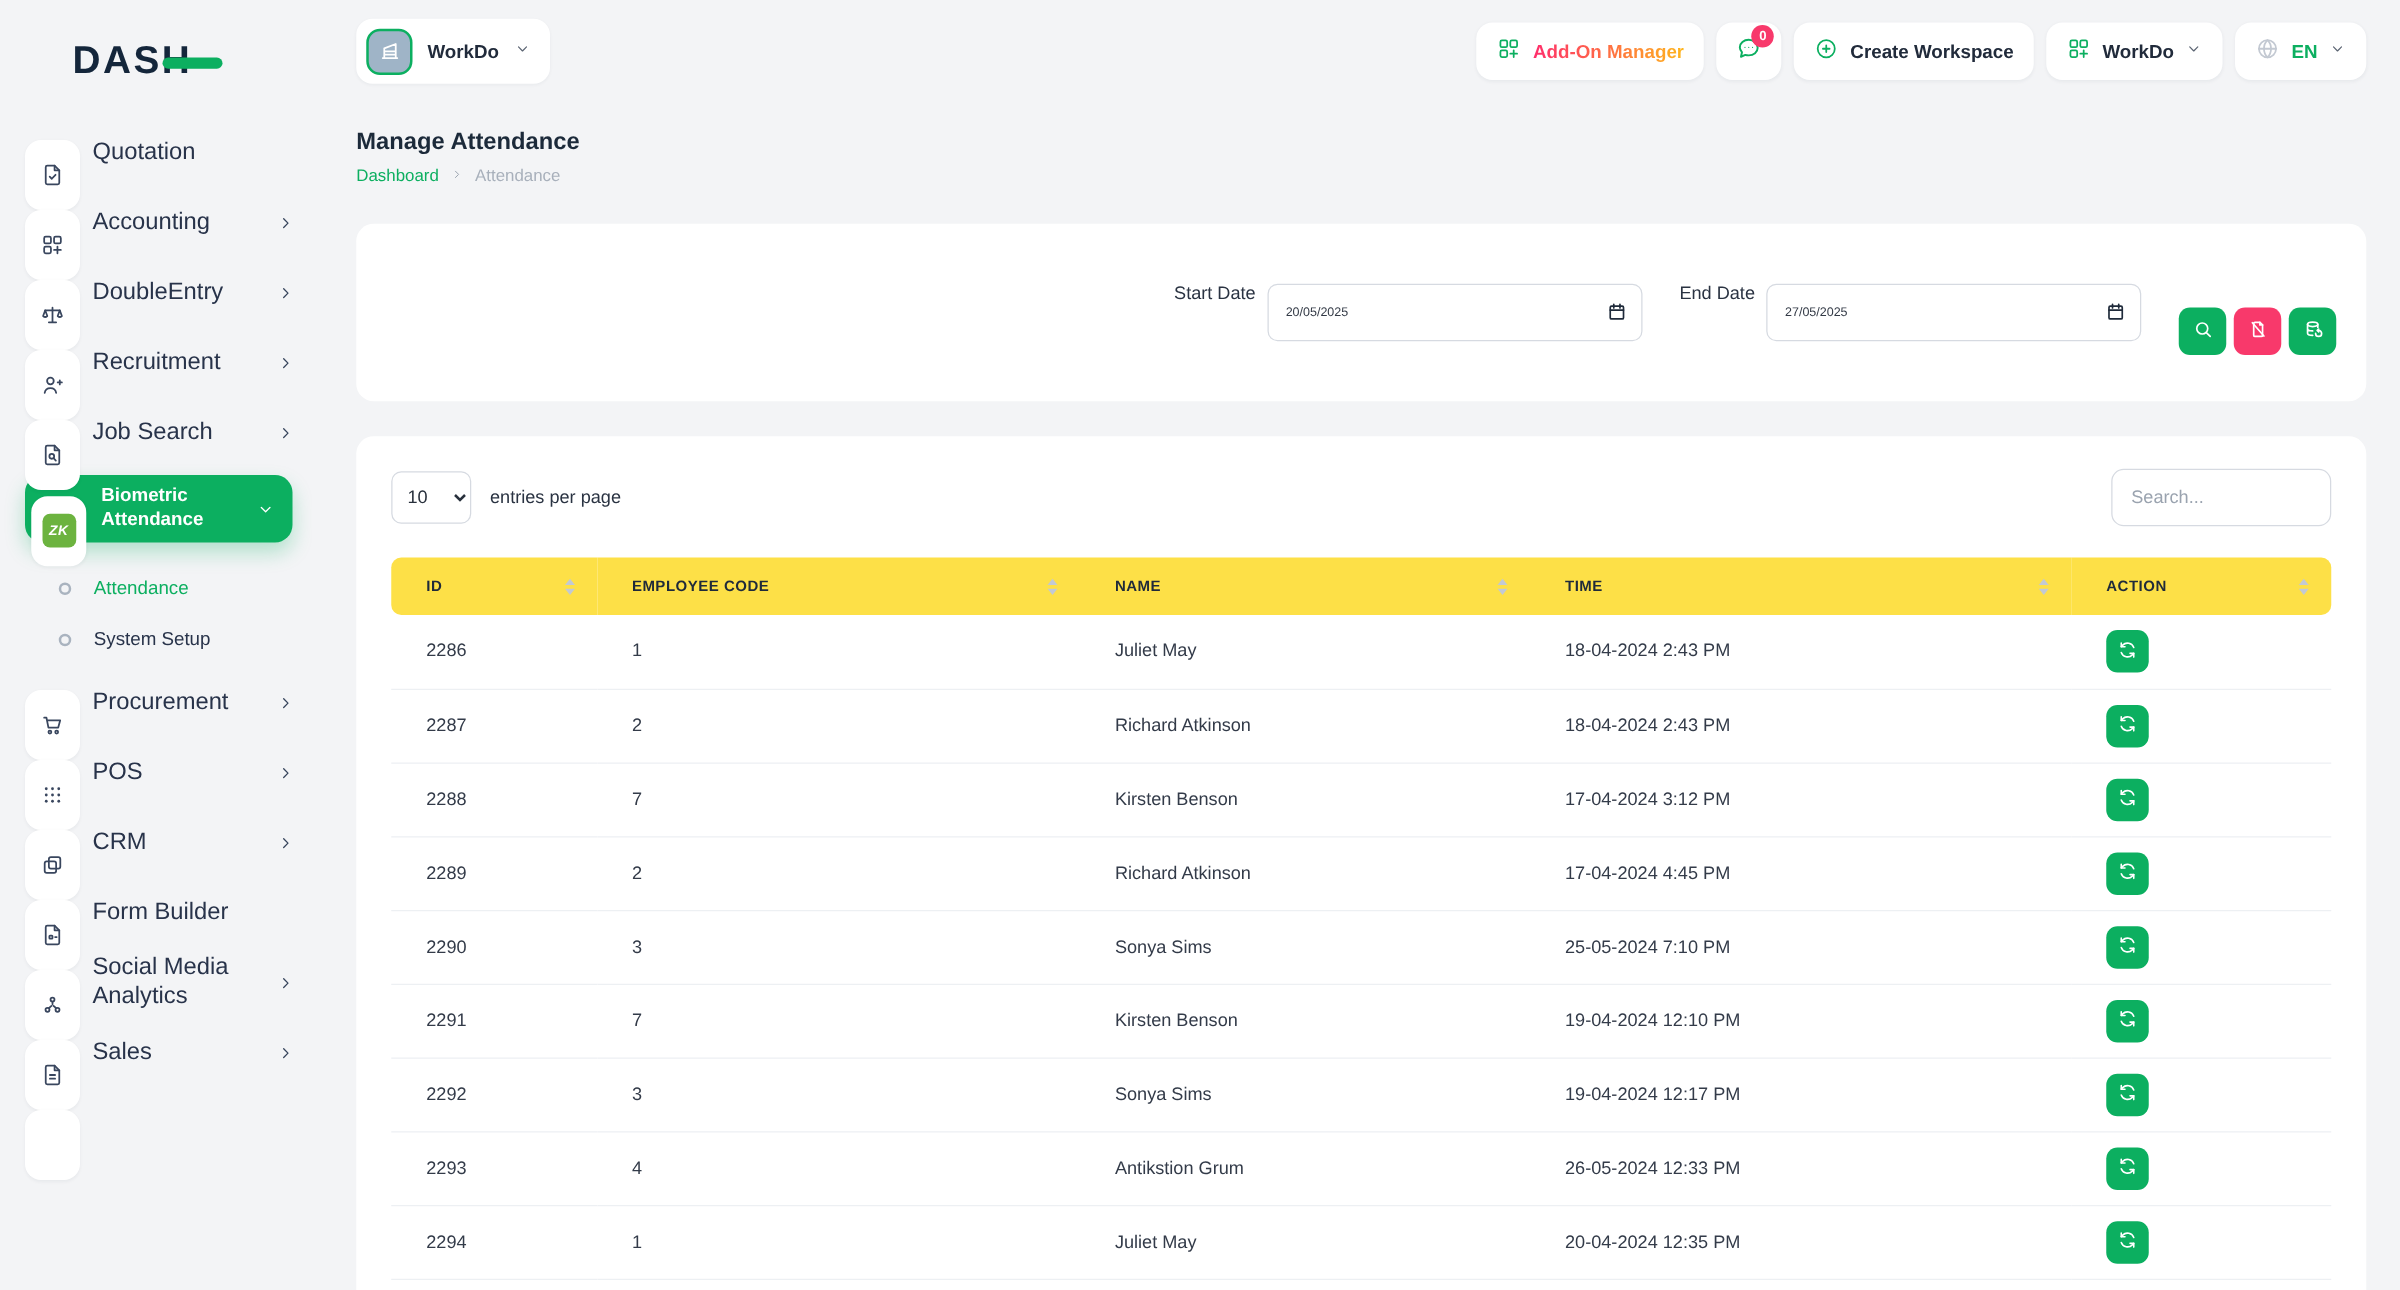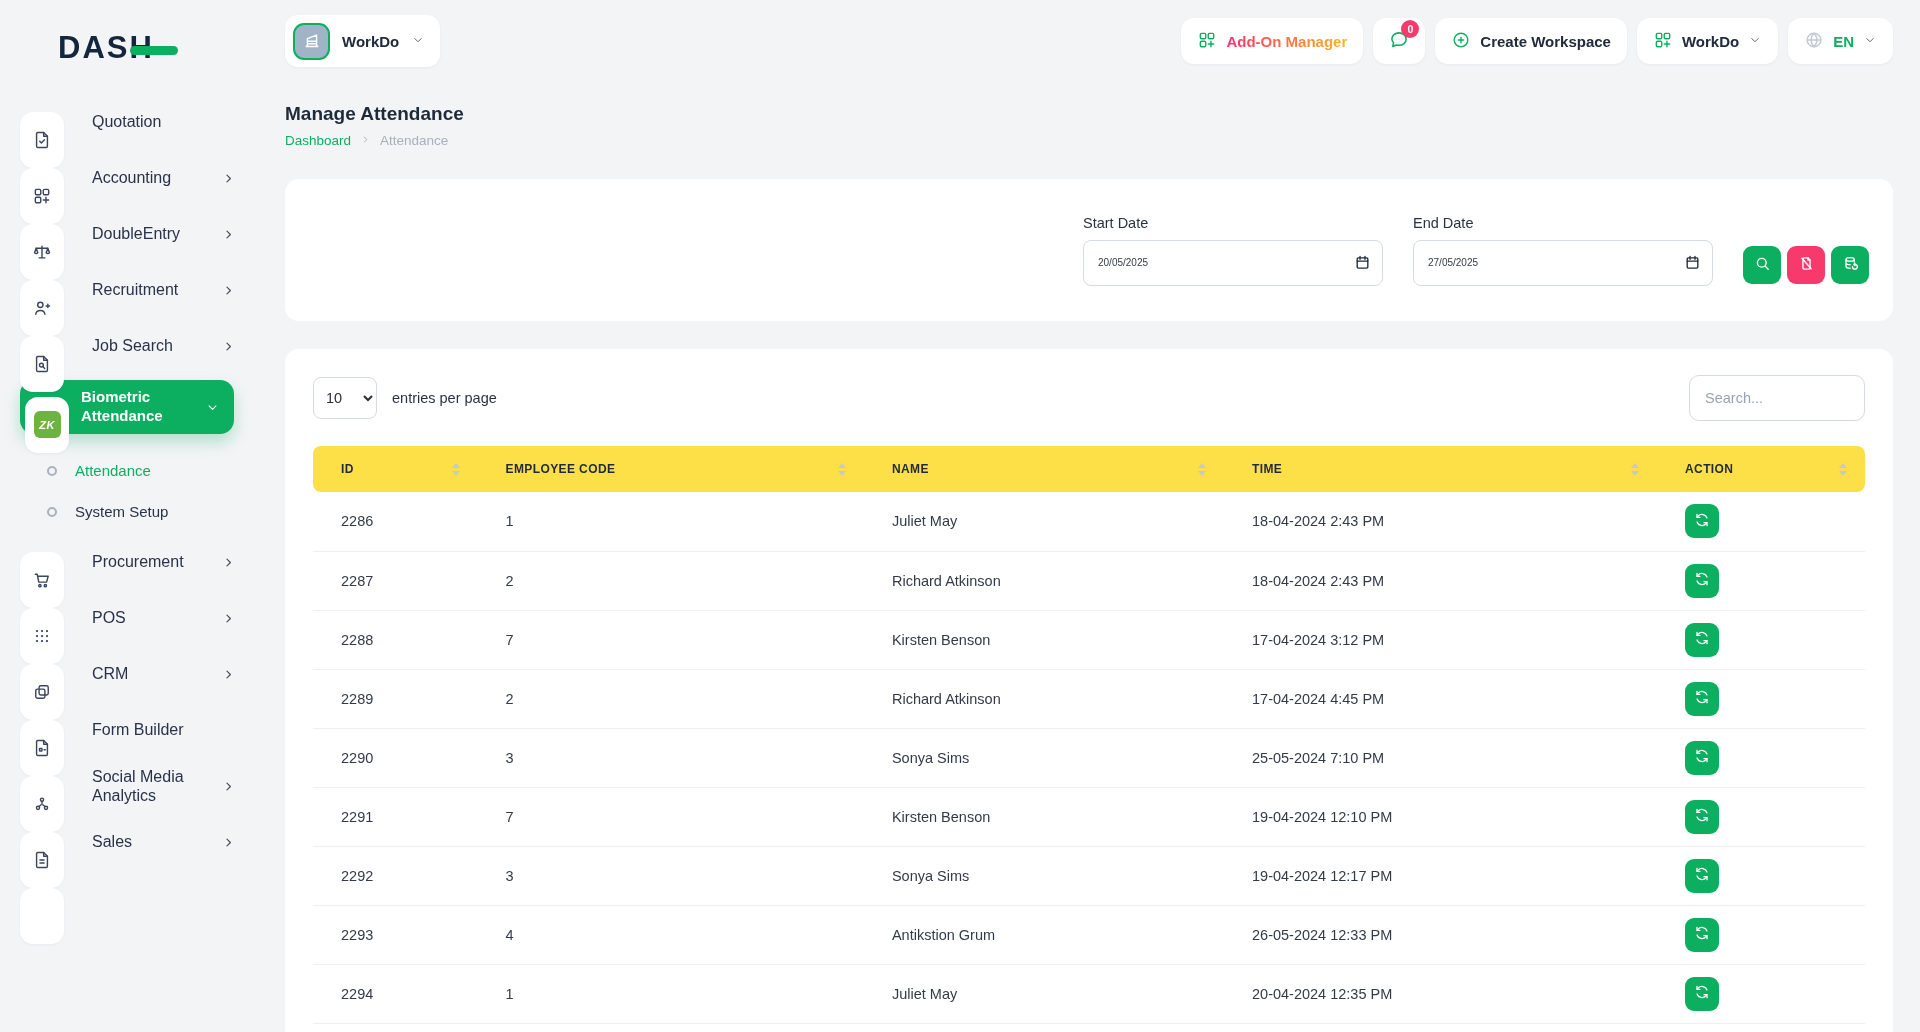--- a/index.html
+++ b/index.html
@@ -16,21 +16,21 @@
 
   
   .sidebar{position:fixed;left:0;top:0;width:250px;height:100%;padding-left:20px;overflow:hidden;}
   .logo{height:96px;display:flex;align-items:center;padding-left:38px;position:relative;cursor:pointer;}
   .logo-text{font-size:31px;font-weight:800;color:#14263B;letter-spacing:2px;}
   .logo-dash{position:absolute;left:110px;top:46px;width:48px;height:9px;border-radius:5px;background:var(--green);}
   .menu{list-style:none;margin:0;padding:4px 10px 0 0;}
   .menu li.item{display:flex;align-items:center;height:44px;margin-bottom:12px;cursor:pointer;}
   .icon-box{flex:0 0 44px;width:44px;height:56px;background:#fff;border-radius:13px;display:flex;align-items:center;justify-content:center;box-shadow:0 1px 3px rgba(20,30,50,.05);margin-top:35px;}
   .icon-box svg{width:20px;height:20px;}
-  .menu .label{margin-left:28px;font-size:16px;font-weight:500;color:#28334A;flex:1;line-height:1.2;}
+  .menu .label{margin-left:10px;font-size:19px;font-weight:500;color:#28334A;flex:1;line-height:1.2;}
   .menu .chev{margin-right:4px;display:flex;}
   .menu .chev svg{width:15px;height:15px;}
   .active-pill{display:flex;align-items:center;background:var(--green);border-radius:14px;height:54px;padding:5px 10px 5px 5px;margin:2px 6px 14px 0;box-shadow:0 8px 16px rgba(12,175,96,.28);cursor:pointer;}
   .active-pill .label{color:#fff;font-weight:700;font-size:15px;margin-left:12px;flex:1;line-height:1.25;}
   .zk-badge{width:27px;height:27px;background:#6CB33F;border-radius:6px;color:#fff;font-weight:800;font-style:italic;font-size:11px;display:flex;align-items:center;justify-content:center;letter-spacing:.5px;}
   .sub{list-style:none;margin:0;padding:2px 0 8px 27px;}
   .sub li{display:flex;align-items:center;height:41px;cursor:pointer;}
   .bullet{width:10px;height:10px;border:2px solid #A9B3BF;border-radius:50%;margin-right:18px;}
   .sub .slabel{font-size:15px;font-weight:500;color:#28334A;}
   .sub li.on .slabel{color:var(--green);}
@@ -52,21 +52,21 @@
 
   .page-title{font-size:19px;font-weight:700;color:#1C2A3A;margin:36px 0 8px;}
   .breadcrumb{display:flex;align-items:center;gap:9px;font-size:13.5px;}
   .breadcrumb a{color:var(--green);text-decoration:none;cursor:pointer;}
   .breadcrumb .sep svg{width:11px;height:11px;stroke:#98A1AE;}
   .breadcrumb .current{color:#A8B0BB;}
 
   
   .card{background:#fff;border-radius:14px;}
   .filter-card{margin-top:31px;height:142px;display:flex;align-items:center;justify-content:flex-end;gap:30px;padding:0 24px;}
-  .fgroup{display:flex;flex-direction:column;gap:9px;}
+  .fgroup{display:flex;gap:9px;}
   .fgroup label{font-size:14.5px;color:#2A3342;}
   .date-wrap{position:relative;width:300px;}
   .date-wrap input{width:100%;height:46px;border:1px solid var(--border);border-radius:8px;padding:0 40px 0 14px;font-size:10px;color:#333A46;background:#fff;font-family:inherit;}
   .date-wrap .cal{position:absolute;right:12px;top:14px;display:flex;}
   .date-wrap .cal svg{width:17px;height:17px;stroke:#1F2A3A;stroke-width:1.9;}
   .fbtns{display:flex;gap:6px;margin-top:29px;}
   .ibtn{width:38px;height:38px;border:none;border-radius:9px;display:flex;align-items:center;justify-content:center;cursor:pointer;}
   .ibtn svg{width:17px;height:17px;stroke:#fff;stroke-width:1.9;}
   .ibtn.green{background:var(--green);} .ibtn.pink{background:var(--pink);}
 

